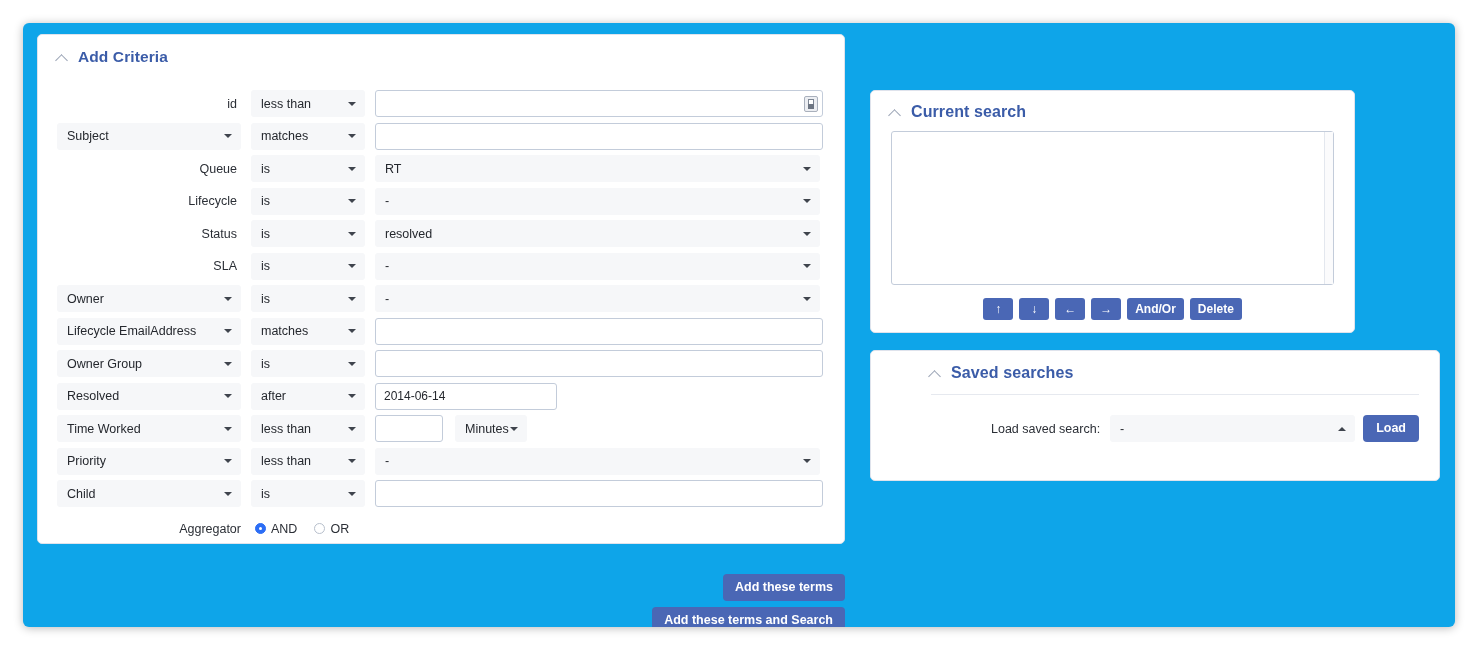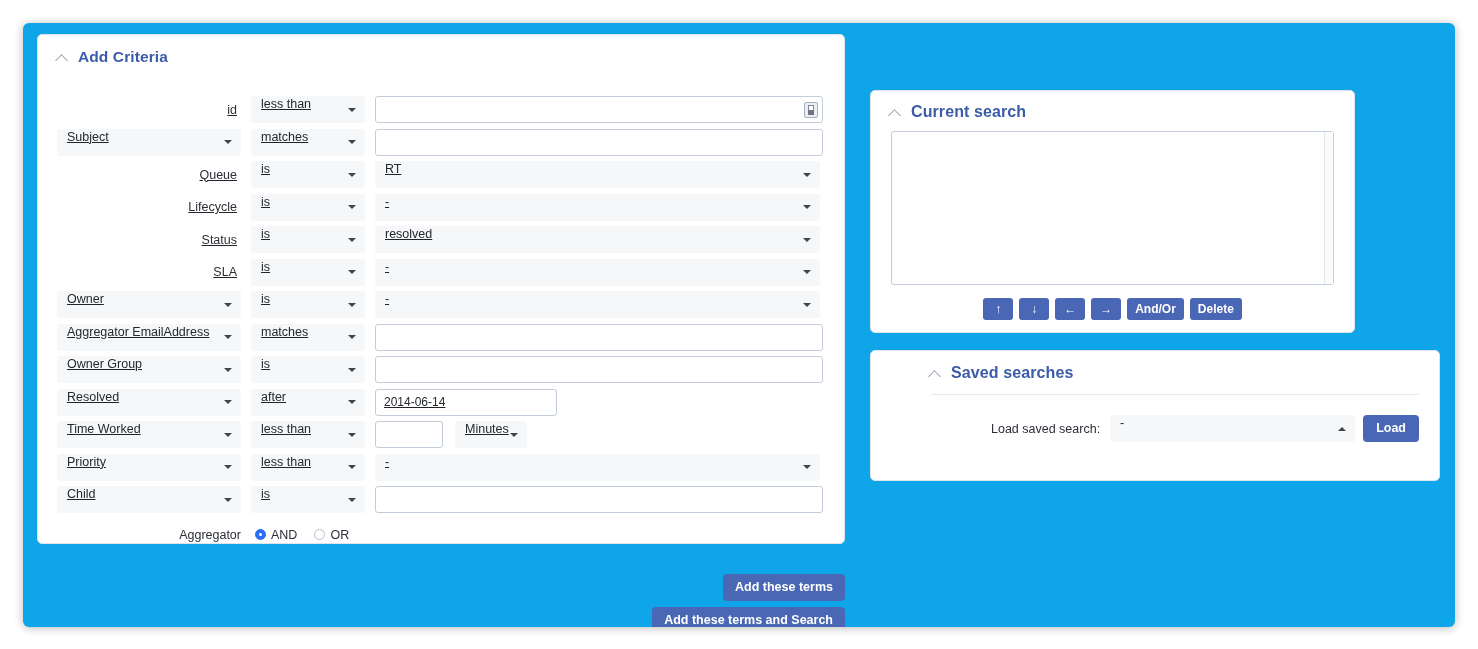--- a/index.html
+++ b/index.html
@@ -83,23 +83,22 @@
     width: 808px;
     height: 510px;
   }
   #criteria-title {
     padding-left: 18px;
     padding-top: 13px;
     font-size: 15.5px;
   }
 
   #criteria-rows {
-    margin-top: 24px;
+    margin-top: 18px;
     padding: 0 0 0 0;
-    text-decoration: underline;
   }
 
   .crit-row {
     display: flex;
     align-items: center;
     height: 27px;
     margin-bottom: 5.5px;
     padding-left: 19px;
   }
 
@@ -139,21 +138,21 @@
   
   .sel {
     position: relative;
     background: #f6f7f9;
     border: 1px solid transparent;
     border-radius: 3px;
     height: 27px;
     width: 100%;
     box-sizing: border-box;
     display: flex;
-    align-items: flex-start;
+    align-items: center;
     padding: 0 20px 0 9px;
     font-size: 12.5px;
     color: #25282e;
     cursor: pointer;
     white-space: nowrap;
     overflow: hidden;
   }
   .sel .caret {
     position: absolute;
     right: 8px;
@@ -537,21 +536,21 @@
                 <div class="sel">
                   <span>-</span>
                   <span class="caret"></span>
                 </div>
               </div>
             </div>
           </div>
           <div class="crit-row">
             <div class="col-field">
               <div class="sel">
-                <span>Aggregator EmailAddress</span>
+                <span>Lifecycle EmailAddress</span>
                 <span class="caret"></span>
               </div>
             </div>
             <div class="col-op">
               <div class="sel">
                 <span>matches</span>
                 <span class="caret"></span>
               </div>
             </div>
             <div class="col-val">

